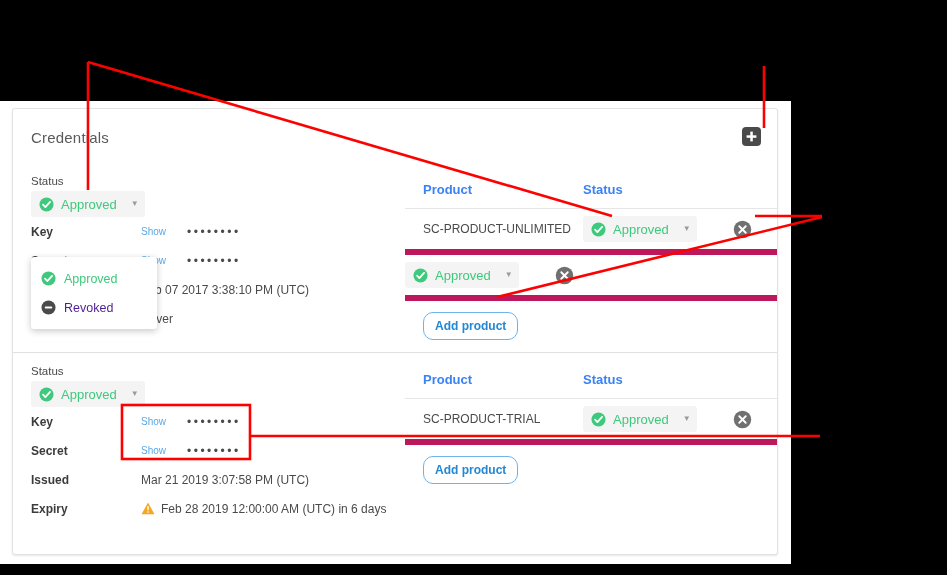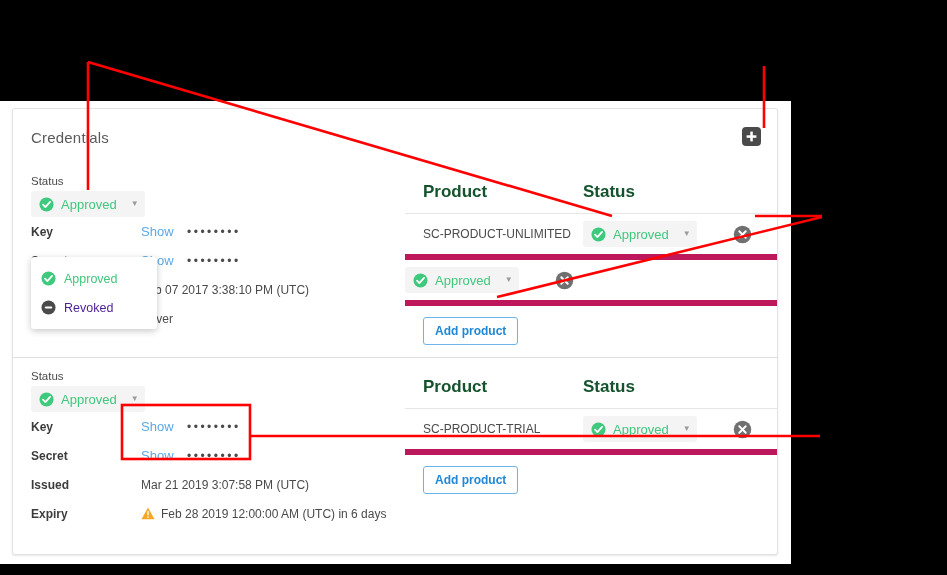--- a/index.html
+++ b/index.html
@@ -172,41 +172,41 @@
     font-size: 12px;
   }
   .kv-val {
     color: #4a4a4a;
     font-size: 12px;
     display: flex;
     align-items: center;
   }
   .show-link {
     color: #5aa9e6;
-    font-size: 13px;
+    font-size: 10px;
     cursor: pointer;
     width: 46px;
   }
   .dots {
     letter-spacing: 2.5px;
     font-size: 12px;
     color: #4a4a4a;
   }
   .warn-ico {
     width: 14px; height: 13px;
     margin-right: 6px;
     display: inline-block;
   }
 
   
   .prod-head {
     display: flex;
-    font-size: 17px;
+    font-size: 13px;
     font-weight: bold;
-    color: #14532d;
+    color: #3b82f6;
     padding: 7px 0 11px 0;
     border-bottom: 1px solid #e6e6e6;
   }
   .col-prod { width: 178px; padding-left: 18px; box-sizing: border-box; }
   .col-stat { width: 150px; }
 
   .prod-row {
     display: flex;
     align-items: center;
     min-height: 40px;
@@ -225,21 +225,21 @@
   .del-btn {
     width: 19px; height: 19px;
     cursor: pointer;
     display: block;
   }
   .add-product-btn {
     display: inline-block;
     margin: 11px 0 0 18px;
     padding: 6px 11px;
     border: 1px solid #6db4e8;
-    border-radius: 3px;
+    border-radius: 10px;
     color: #2288d6;
     font-size: 12px;
     font-weight: bold;
     background: #ffffff;
     cursor: pointer;
   }
 
   
   .annot {
     position: absolute;

